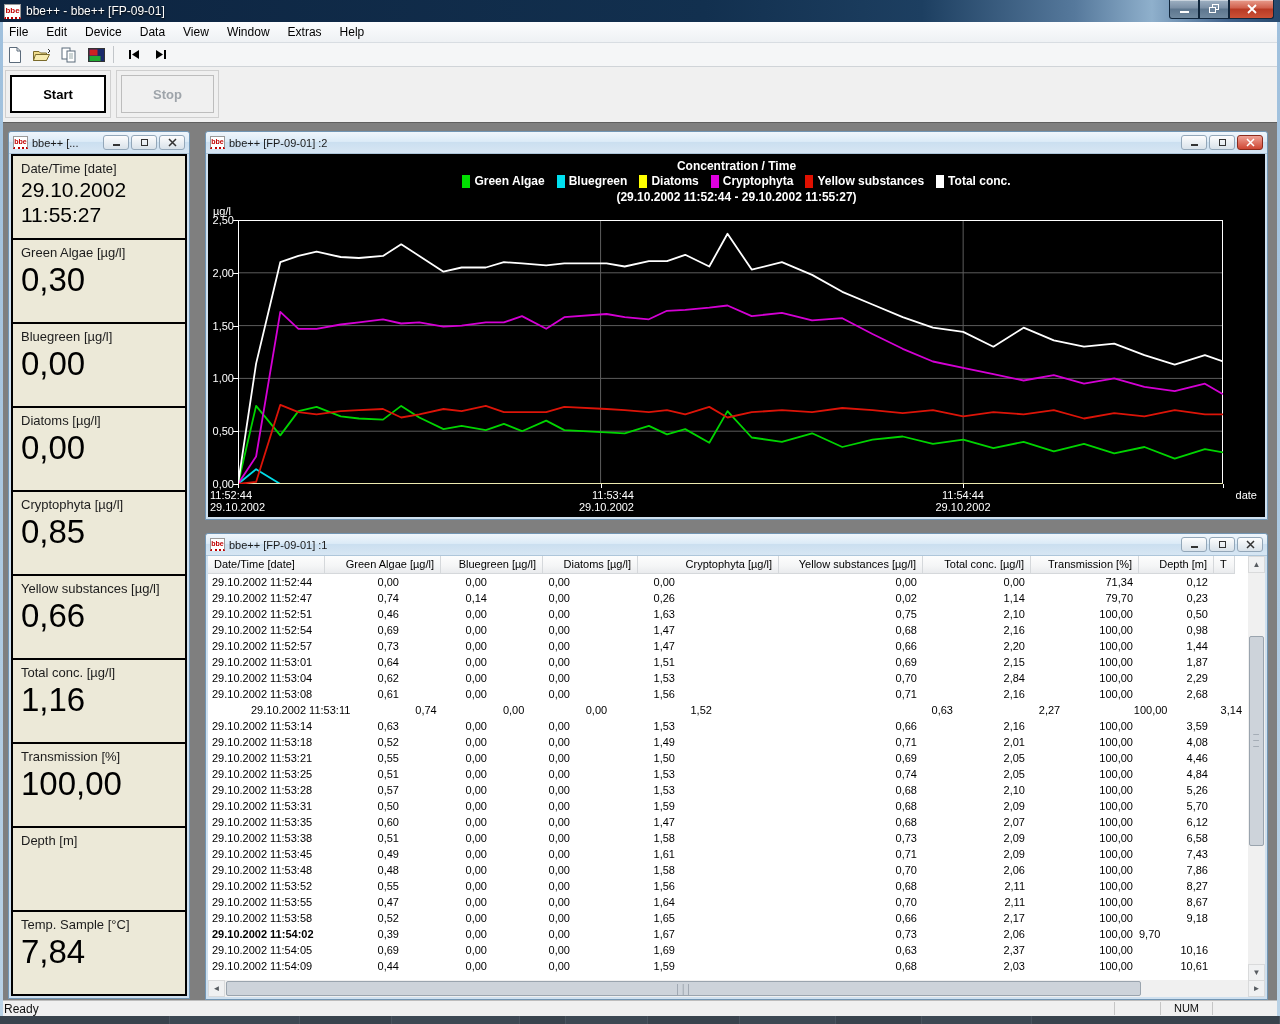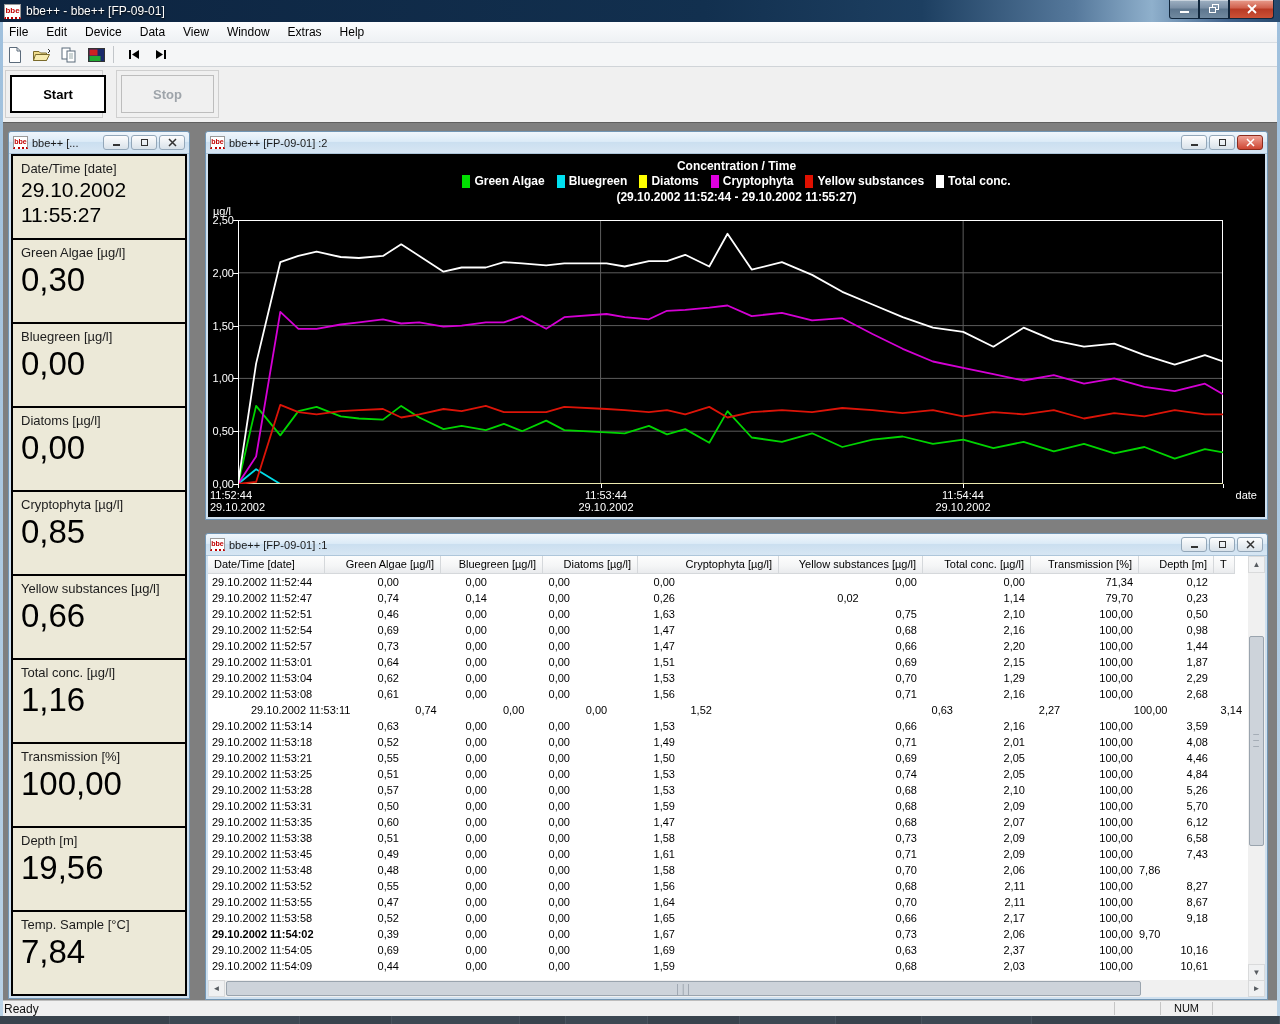--- a/index.html
+++ b/index.html
@@ -29,21 +29,21 @@
     display:flex; align-items:center; }
   .menu-item { font-size:12px; color:#000; padding:3px 9px; }
   #toolbar { position:absolute; left:0; top:43px; width:1280px; height:24px;
     background:#f5f6f7; border-bottom:1px solid #d0d4d8; display:flex; align-items:center; }
   .tbtn { width:24px; height:21px; display:flex; align-items:center; justify-content:center; margin-left:3px; }
   .tsep { width:1px; height:17px; background:#c2c6ca; margin:0 5px; }
 
   
   #btnrow { position:absolute; left:0; top:67px; width:1280px; height:55px; background:#f0f0f0; }
   .btn-frame { position:absolute; top:3px; height:48px; border:1px solid #cfcfcf; background:#f0f0f0; }
-  #start-frame { left:5px; width:98px; }
+  #start-frame { left:5px; width:106px; }
   #stop-frame { left:116px; width:103px; }
   #start-btn { position:absolute; left:4px; top:4px; width:96px; height:38px; background:#ffffff;
     border:2px solid #000; font-size:13px; font-weight:bold; color:#000; }
   #stop-btn { position:absolute; left:4px; top:4px; width:93px; height:38px; background:#f0f0f0;
     border:1px solid #bdbdbd; font-size:13px; font-weight:bold; color:#9ea4aa; }
 
   
   #mdi { position:absolute; left:0; top:122px; width:1280px; height:878px; background:#7f7f7f;
     border-top:1px solid #5f5f5f; }
   .child { position:absolute; background:#cfe0ef; border:1px solid #7296b4; border-radius:3px 3px 0 0; }
@@ -260,21 +260,20 @@
           <div class="vcell">
             <div class="vlabel">Total conc. [µg/l]</div>
             <div class="vbig">1,16</div>
           </div>
           <div class="vcell">
             <div class="vlabel">Transmission [%]</div>
             <div class="vbig">100,00</div>
           </div>
           <div class="vcell">
             <div class="vlabel">Depth [m]</div>
-            <div class="vbig">19,56</div>
           </div>
           <div class="vcell">
             <div class="vlabel">Temp. Sample [°C]</div>
             <div class="vbig">7,84</div>
           </div>
         </div>
     </div>
 
     <div class="child" id="chart-window" style="left:205px; top:8px; width:1063px; height:389px;">
       <div class="child-titlebar">
@@ -355,21 +354,21 @@
             <div class="ytick-mark" style="top:172px"></div>
             <div class="ytick-label" style="top:218px">1,00</div>
             <div class="ytick-mark" style="top:224px"></div>
             <div class="ytick-label" style="top:271px">0,50</div>
             <div class="ytick-mark" style="top:277px"></div>
             <div class="ytick-label" style="top:324px">0,00</div>
             <div class="ytick-mark" style="top:330px"></div>
             <div class="xtick-mark" style="left:30px"></div>
             <div class="xtick-label" style="left:2px">11:52:44<br>29.10.2002</div>
             <div class="xtick-mark" style="left:393px"></div>
-            <div class="xtick-label" style="left:346px; width:104px; text-align:center">11:53:44<br>29.10.2002</div>
+            <div class="xtick-label" style="left:322px; width:104px; text-align:right">11:53:44<br>29.10.2002</div>
             <div class="xtick-mark" style="left:755px"></div>
             <div class="xtick-label" style="left:703px; width:104px; text-align:center">11:54:44<br>29.10.2002</div>
             <div class="xtick-mark" style="left:1015px"></div>
           </div>
         <div id="chart-xlabel">date</div>
       </div>
     </div>
 
     <div class="child" id="table-window" style="left:205px; top:410px; width:1063px; height:467px;">
       <div class="child-titlebar">
@@ -417,21 +416,21 @@
               <div class="td" style="width: 108px; text-align: right; padding-right: 6px;">0,00</div>
               <div class="td" style="width: 108px; text-align: right; padding-right: 6px;">71,34</div>
               <div class="td" style="width: 75px; text-align: right; padding-right: 6px;">0,12</div>
             </div>
             <div class="tr">
               <div class="td" style="width: 117px; text-align: left; padding-left: 4px;">29.10.2002 11:52:47</div>
               <div class="td" style="width: 116px; text-align: right; padding-right: 42px;">0,74</div>
               <div class="td" style="width: 102px; text-align: right; padding-right: 56px;">0,14</div>
               <div class="td" style="width: 95px; text-align: right; padding-right: 68px;">0,00</div>
               <div class="td" style="width: 141px; text-align: right; padding-right: 104px;">0,26</div>
-              <div class="td" style="width: 144px; text-align: center; padding-right: 6px;">0,02</div>
+              <div class="td" style="width: 144px; text-align: right; padding-right: 6px;">0,02</div>
               <div class="td" style="width: 108px; text-align: right; padding-right: 6px;">1,14</div>
               <div class="td" style="width: 108px; text-align: right; padding-right: 6px;">79,70</div>
               <div class="td" style="width: 75px; text-align: right; padding-right: 6px;">0,23</div>
             </div>
             <div class="tr">
               <div class="td" style="width: 117px; text-align: left; padding-left: 4px;">29.10.2002 11:52:51</div>
               <div class="td" style="width: 116px; text-align: right; padding-right: 42px;">0,46</div>
               <div class="td" style="width: 102px; text-align: right; padding-right: 56px;">0,00</div>
               <div class="td" style="width: 95px; text-align: right; padding-right: 68px;">0,00</div>
               <div class="td" style="width: 141px; text-align: right; padding-right: 104px;">1,63</div>
@@ -473,21 +472,21 @@
               <div class="td" style="width: 108px; text-align: right; padding-right: 6px;">100,00</div>
               <div class="td" style="width: 75px; text-align: right; padding-right: 6px;">1,87</div>
             </div>
             <div class="tr">
               <div class="td" style="width: 117px; text-align: left; padding-left: 4px;">29.10.2002 11:53:04</div>
               <div class="td" style="width: 116px; text-align: right; padding-right: 42px;">0,62</div>
               <div class="td" style="width: 102px; text-align: right; padding-right: 56px;">0,00</div>
               <div class="td" style="width: 95px; text-align: right; padding-right: 68px;">0,00</div>
               <div class="td" style="width: 141px; text-align: right; padding-right: 104px;">1,53</div>
               <div class="td" style="width: 144px; text-align: right; padding-right: 6px;">0,70</div>
-              <div class="td" style="width: 108px; text-align: right; padding-right: 6px;">1,29</div>
+              <div class="td" style="width: 108px; text-align: right; padding-right: 6px;">2,84</div>
               <div class="td" style="width: 108px; text-align: right; padding-right: 6px;">100,00</div>
               <div class="td" style="width: 75px; text-align: right; padding-right: 6px;">2,29</div>
             </div>
             <div class="tr">
               <div class="td" style="width: 117px; text-align: left; padding-left: 4px;">29.10.2002 11:53:08</div>
               <div class="td" style="width: 116px; text-align: right; padding-right: 42px;">0,61</div>
               <div class="td" style="width: 102px; text-align: right; padding-right: 56px;">0,00</div>
               <div class="td" style="width: 95px; text-align: right; padding-right: 68px;">0,00</div>
               <div class="td" style="width: 141px; text-align: right; padding-right: 104px;">1,56</div>
               <div class="td" style="width: 144px; text-align: right; padding-right: 6px;">0,71</div>
@@ -607,21 +606,21 @@
             </div>
             <div class="tr">
               <div class="td" style="width: 117px; text-align: left; padding-left: 4px;">29.10.2002 11:53:48</div>
               <div class="td" style="width: 116px; text-align: right; padding-right: 42px;">0,48</div>
               <div class="td" style="width: 102px; text-align: right; padding-right: 56px;">0,00</div>
               <div class="td" style="width: 95px; text-align: right; padding-right: 68px;">0,00</div>
               <div class="td" style="width: 141px; text-align: right; padding-right: 104px;">1,58</div>
               <div class="td" style="width: 144px; text-align: right; padding-right: 6px;">0,70</div>
               <div class="td" style="width: 108px; text-align: right; padding-right: 6px;">2,06</div>
               <div class="td" style="width: 108px; text-align: right; padding-right: 6px;">100,00</div>
-              <div class="td" style="width: 75px; padding-right: 6px;">7,86</div>
+              <div class="td" style="width: 75px; text-align: right; padding-right: 6px;">7,86</div>
             </div>
             <div class="tr">
               <div class="td" style="width: 117px; text-align: left; padding-left: 4px;">29.10.2002 11:53:52</div>
               <div class="td" style="width: 116px; text-align: right; padding-right: 42px;">0,55</div>
               <div class="td" style="width: 102px; text-align: right; padding-right: 56px;">0,00</div>
               <div class="td" style="width: 95px; text-align: right; padding-right: 68px;">0,00</div>
               <div class="td" style="width: 141px; text-align: right; padding-right: 104px;">1,56</div>
               <div class="td" style="width: 144px; text-align: right; padding-right: 6px;">0,68</div>
               <div class="td" style="width: 108px; text-align: right; padding-right: 6px;">2,11</div>
               <div class="td" style="width: 108px; text-align: right; padding-right: 6px;">100,00</div>

